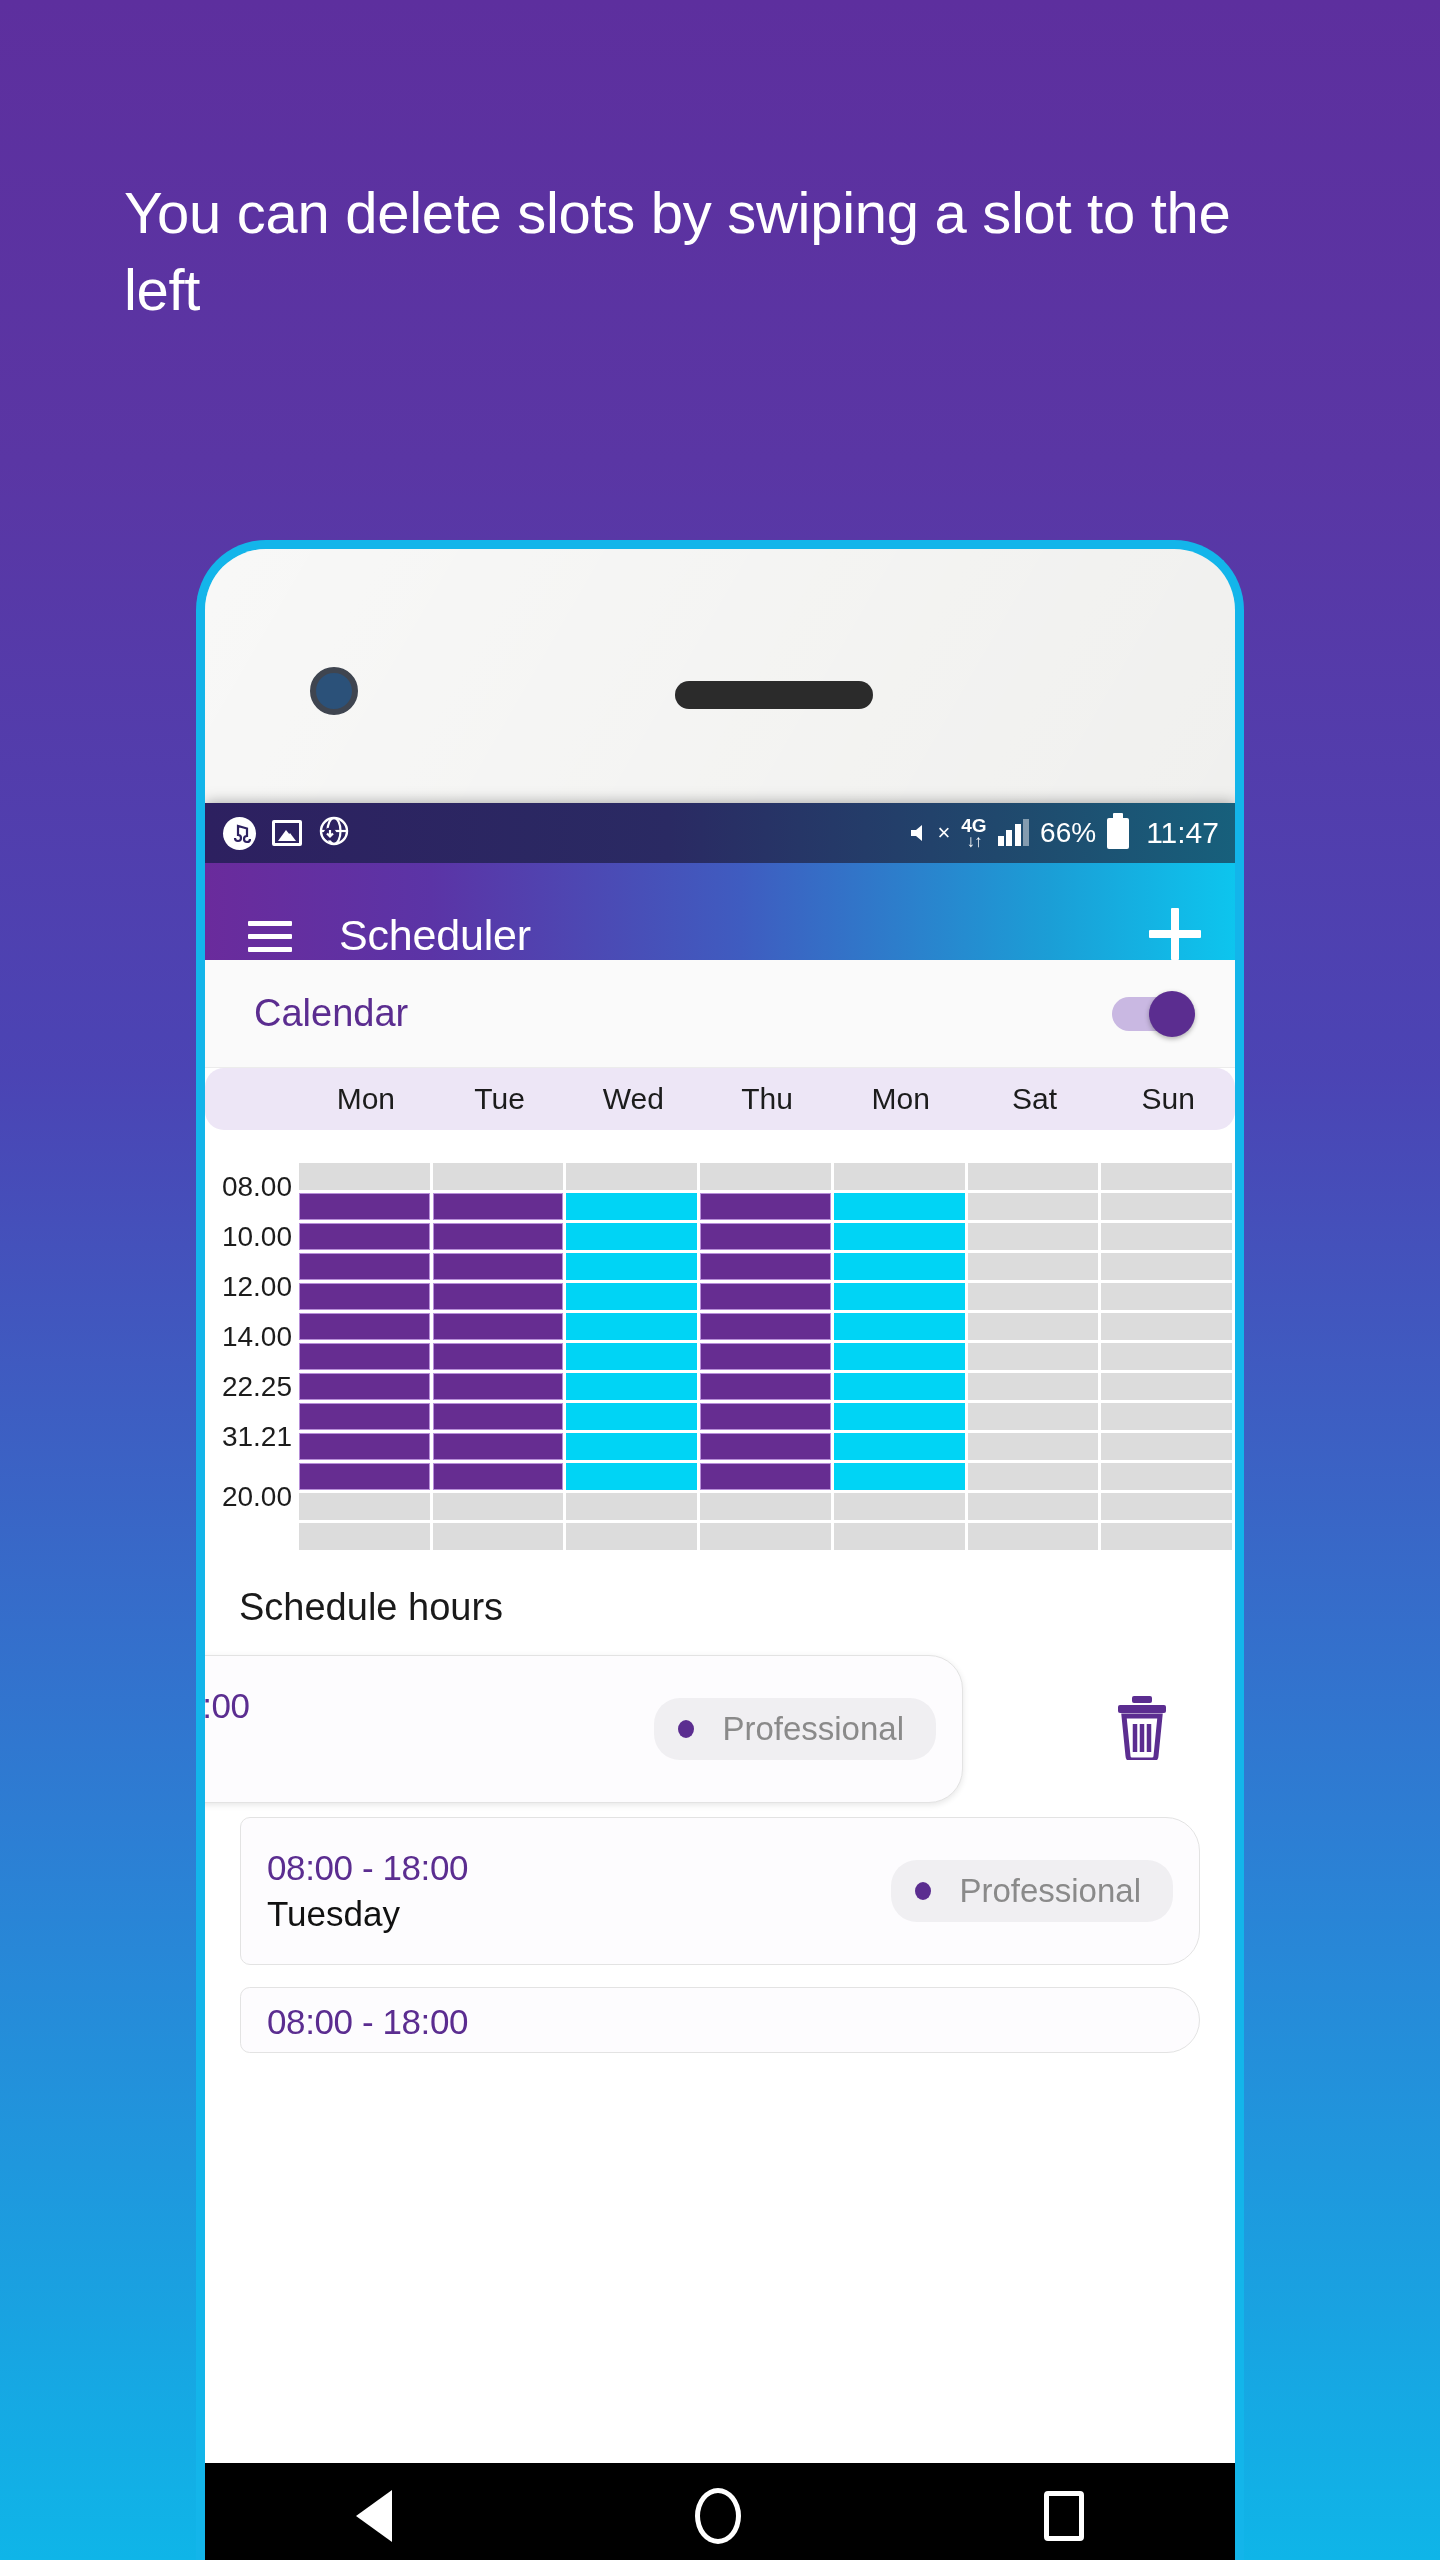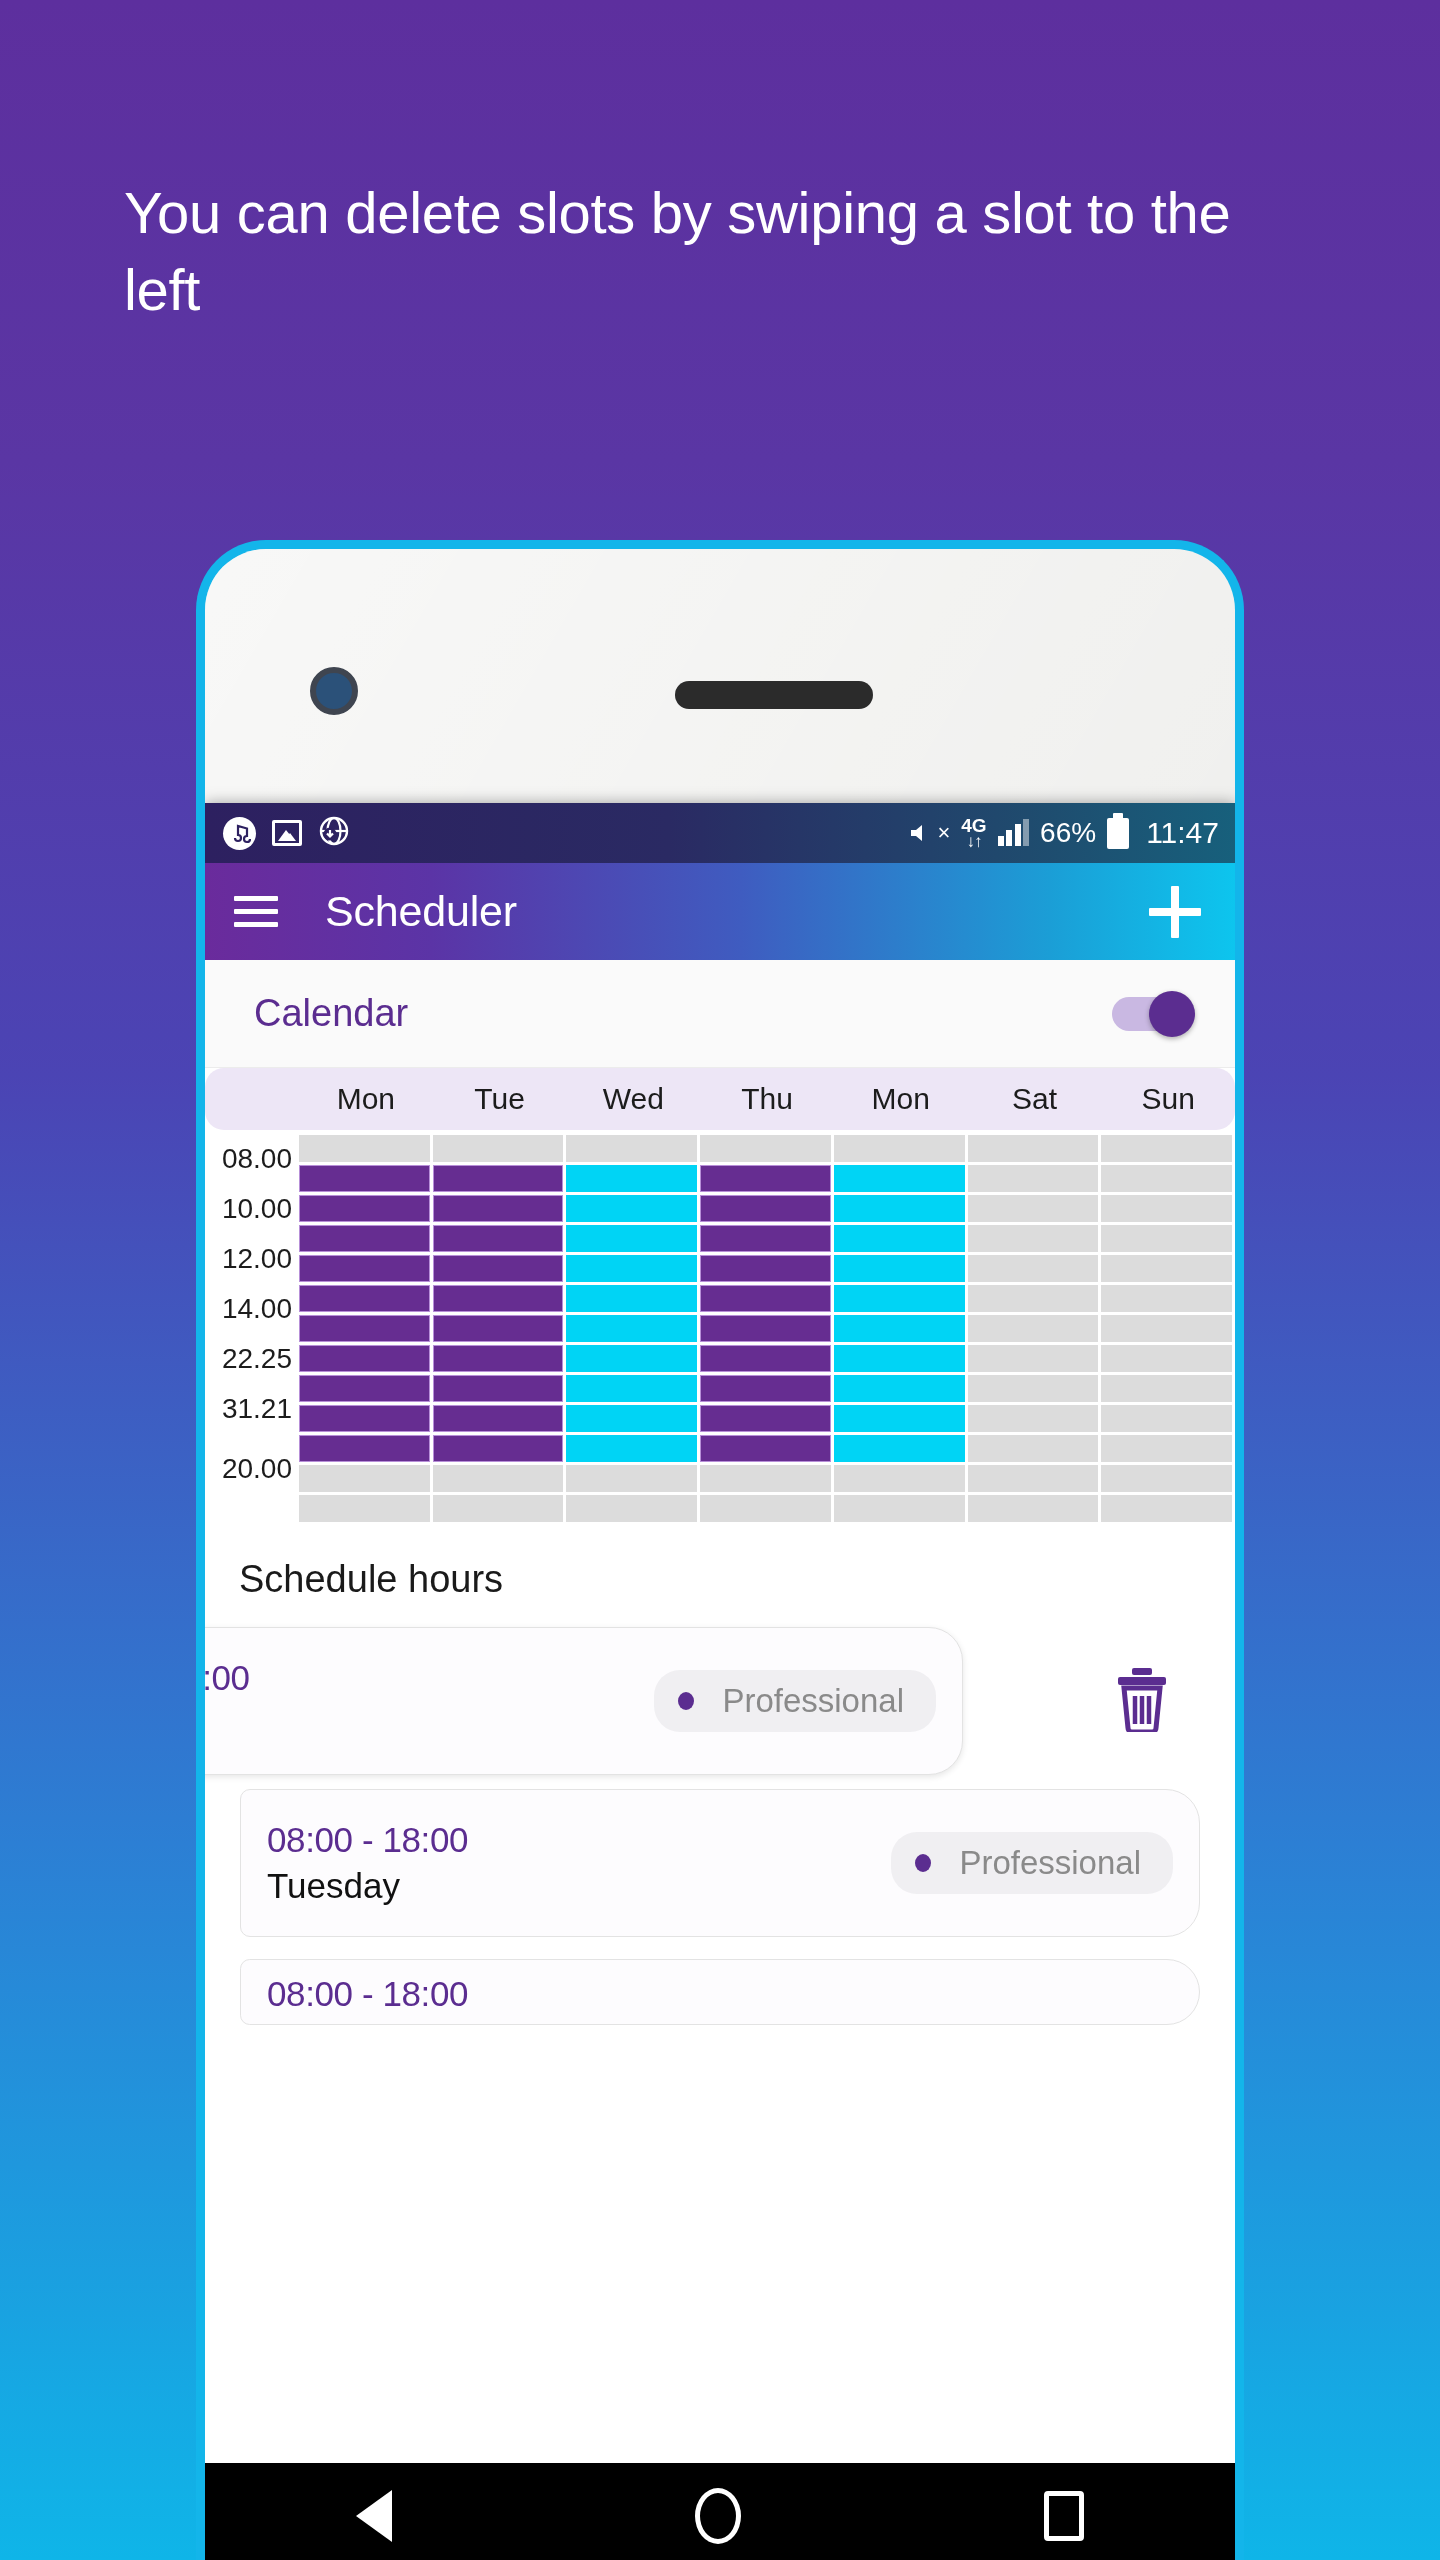--- a/index.html
+++ b/index.html
@@ -96,21 +96,21 @@
   .sb-pct{ font-size:28px; font-weight:500;}
   .sb-batt{ width:22px;height:31px;border-radius:2px;background:#fff;position:relative;}
   .sb-batt:before{content:"";position:absolute;top:-5px;left:6px;width:10px;height:5px;background:#fff;border-radius:1px 1px 0 0;}
   .sb-time{ font-size:30px; font-weight:500; margin-left:6px;}
   .mute{ display:flex; align-items:center; gap:2px; font-size:22px;}
 
   
   .appbar{
     height:97px;
     background:linear-gradient(90deg,#6a2b9c 0%,#5b34a6 22%,#3f5cc0 52%,#1b9ed6 82%,#0dc5ee 100%);
-    display:flex; align-items:center; padding:0 34px 0 29px;
+    display:flex; align-items:flex-end; padding:0 34px 0 43px;
     color:#fff;
   }
   .hamburger{ width:44px; }
   .hamburger span{ display:block; height:5px; background:#fff; border-radius:1px; margin:8px 0;}
   .app-title{ font-size:43px; font-weight:400; margin-left:47px; letter-spacing:-0.2px;}
   .plus{ margin-left:auto; position:relative; width:52px; height:52px; }
   .plus:before,.plus:after{ content:""; position:absolute; background:#fff; border-radius:1px;}
   .plus:before{ left:0; top:22px; width:52px; height:8px;}
   .plus:after{ top:0; left:22px; width:8px; height:52px;}
 
@@ -134,21 +134,21 @@
 
   
   .dayhead{
     height:62px; background:#ede6f6;
     display:flex; align-items:center;border-radius:19px;
   }
   .dayhead .spacer{ width:94px; flex:none; }
   .dayhead .d{ flex:1; text-align:center; font-size:30px; color:#1c1c1c;}
 
   
-  .gridwrap{ display:flex; background:#fff; padding-top:5px;}
+  .gridwrap{ display:flex; background:#fff; padding-top:5px;margin-top:28px;}
   .timecol{ width:94px; flex:none; position:relative; }
   .timecol .t{
     position:absolute; right:7px; font-size:28px; color:#1c1c1c; white-space:nowrap;
   }
   .grid{ flex:1; display:flex; gap:3px; padding-right:3px;}
   .gcol{ flex:1; display:flex; flex-direction:column; gap:3px;}
   .cell{ height:27px; background:#dcdcdc;}
   .cell.purple{ background:#662d91; box-shadow:inset 0 0 0 1px #b78fd8;}
   .cell.cyan{ background:#00d4f5;}
 

